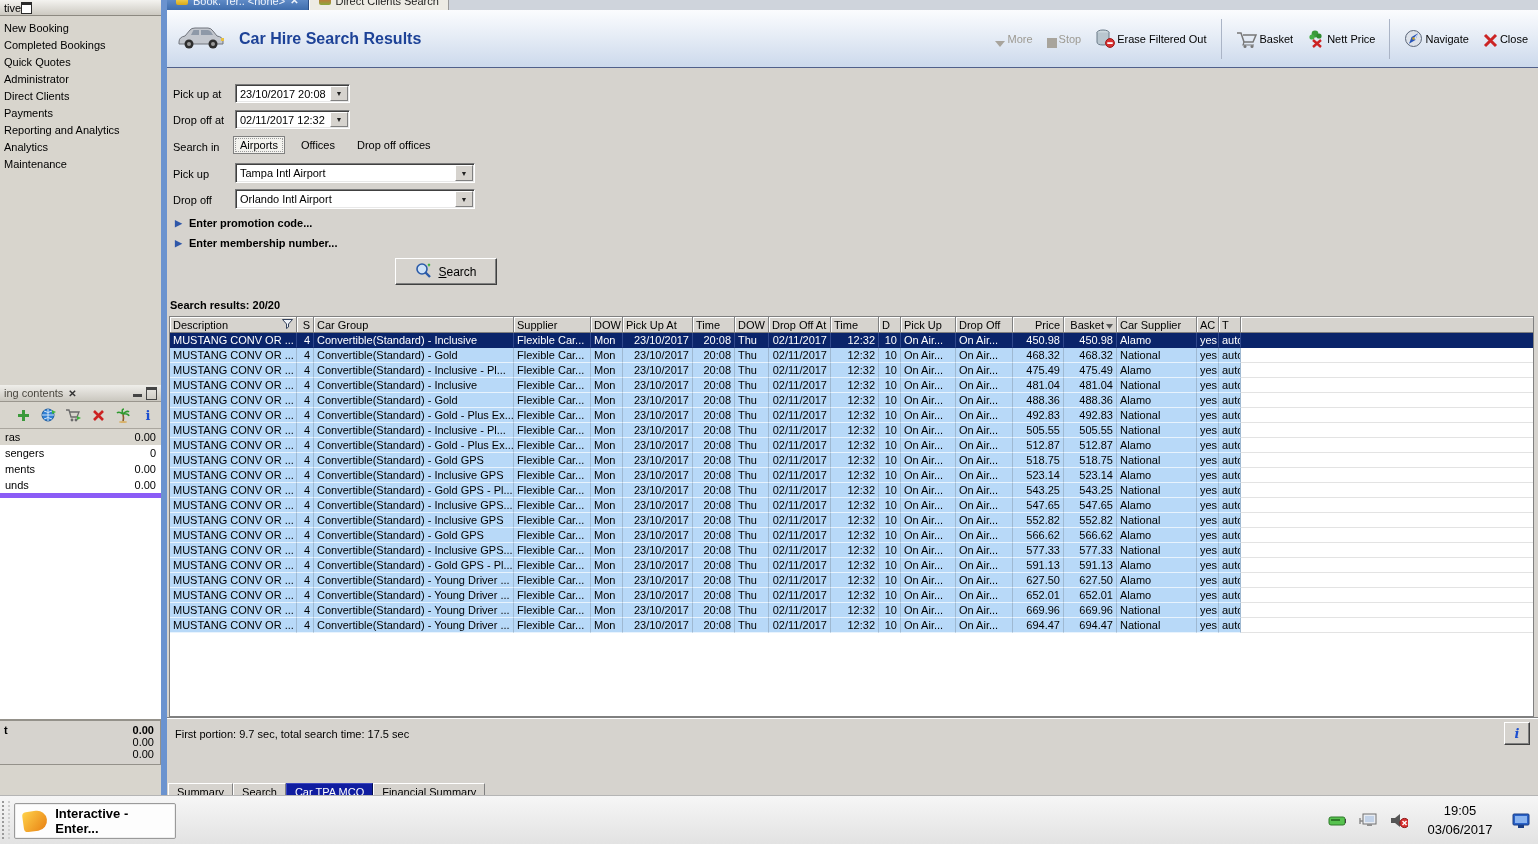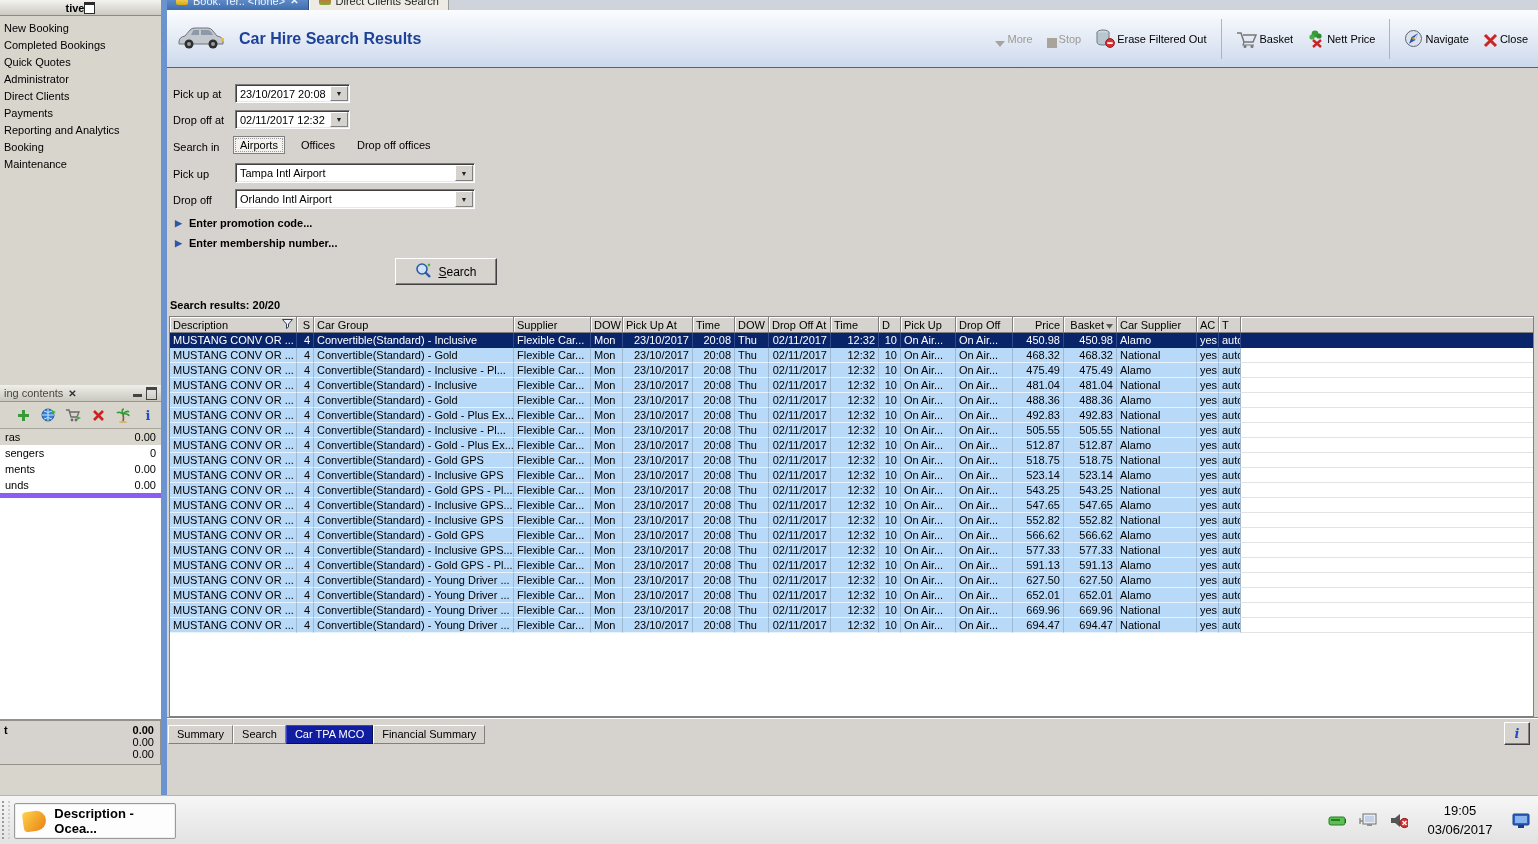--- a/index.html
+++ b/index.html
@@ -1,22 +1,22 @@
 <!DOCTYPE html>
 <html><head>
 <meta charset="utf-8">
 <style>
   html,body{margin:0;padding:0}
   body{width:1538px;height:844px;position:relative;overflow:hidden;
        font-family:"Liberation Sans",sans-serif;font-size:11px;color:#000;background:#d6d3ce}
 
   
   .sidebar{position:absolute;left:0;top:0;width:161px;height:795px;background:#d8d5cd;border-right:1px solid #94918a}
-  .sidebar-header{height:15px;display:flex;align-items:center;justify-content:center;
-      padding:0 4px;font-weight:bold;background:linear-gradient(#f4f3f0,#ccc9c1);border-bottom:1px solid #8c8981}
+  .sidebar-header{height:15px;display:flex;align-items:center;justify-content:flex-start;
+      padding:0 4px;font-weight:normal;background:linear-gradient(#f4f3f0,#ccc9c1);border-bottom:1px solid #8c8981}
   .restore-glyph{width:9px;height:8px;border:1px solid #2b2b2b;border-top:3px solid #2b2b2b;background:#fff}
   .menu{padding-top:4px}
   .menu-item{height:17px;line-height:17px;padding-left:4px;cursor:default;white-space:nowrap}
 
   
   .cp{position:absolute;left:0;top:385px;width:161px;height:364px;background:#d8d5cd}
   .cp-header{height:16px;display:flex;align-items:center;gap:5px;padding:0 4px;
       background:linear-gradient(#efeeea,#cac7bf);border-bottom:1px solid #9a968e;color:#4a473f}
   .cp-close{font-size:10px;font-weight:bold;color:#333}
   .cp-winbtns{margin-left:auto;display:flex;gap:4px;align-items:center}
@@ -92,21 +92,21 @@
   .c14{width:53px;text-align:right;justify-content:flex-end}.c15{width:80px}.c16{width:22px}.c17{width:22px}
   .hcell.c1,.hcell.c13,.hcell.c14{justify-content:flex-end}
   .funnel{margin-left:auto}
 
   .timing-strip{position:absolute;left:0;top:717px;right:0;height:32px;background:#d6d3ce;
       border-top:1px solid #808080;box-shadow:inset 0 1px 0 #fff;display:flex;align-items:center;padding:0 8px;box-sizing:border-box}
   .info-btn{margin-left:auto;width:24px;height:21px;background:#d6d3ce;border:1px solid;
       border-color:#fff #404040 #404040 #fff;box-shadow:inset -1px -1px 0 #808080;
       display:flex;align-items:center;justify-content:center;
       font-family:"DejaVu Serif",serif;font-weight:bold;font-style:italic;color:#1d4fd0;font-size:13px}
-  .bottom-tabs{position:absolute;left:1px;top:725px;right:0;height:19px;display:flex;align-items:flex-start}
+  .bottom-tabs{position:absolute;left:1px;top:783px;right:0;height:19px;display:flex;align-items:flex-start}
   .btab{height:17px;line-height:16px;padding:0 8px;background:#d6d3ce;border:1px solid;
       border-color:#fff #808080 #808080 #fff;white-space:nowrap}
   .btab.active{background:#101da0;color:#fff;border-color:#3c47c0 #05104e #05104e #3c47c0}
   .statusbar{position:absolute;left:0;top:768px;right:0;height:27px;background:#d6d3ce;
       border-top:1px solid #9a968e;box-shadow:inset 0 1px 0 #fff;display:flex;align-items:center}
   .status-center{margin:0 auto;display:flex;gap:22px}
   .status-time{position:absolute;right:6px;top:6px}
 
   
   .taskbar{position:absolute;left:0;top:795px;width:1538px;height:49px;
@@ -133,21 +133,21 @@
     <span class="restore-glyph"></span>
   </div>
   <div class="menu">
       <div class="menu-item">New Booking</div>
       <div class="menu-item">Completed Bookings</div>
       <div class="menu-item">Quick Quotes</div>
       <div class="menu-item">Administrator</div>
       <div class="menu-item">Direct Clients</div>
       <div class="menu-item">Payments</div>
       <div class="menu-item">Reporting and Analytics</div>
-      <div class="menu-item">Booking</div>
+      <div class="menu-item">Analytics</div>
       <div class="menu-item">Maintenance</div>
     </div>
 
   <div class="cp">
     <div class="cp-header">
       <span>ing contents</span>
       <span class="cp-close">✕</span>
       <span class="cp-winbtns">
         <span class="cp-min"></span>
         <span class="cp-max"></span>
@@ -878,21 +878,21 @@
       <div class="btab active">Car TPA MCO</div>
       <div class="btab">Financial Summary</div>
     </div>
 
 </div>
 
 <div class="taskbar">
   <div class="grip"></div>
   <div class="task-btn">
     <span class="app-ico"></span>
-    <span>Description - Ocea...</span>
+    <span>Interactive - Enter...</span>
   </div>
   <div class="tray">
     <span class="tray-ico pinwheel">
         <i></i>
         <i></i>
         <i></i>
         <i></i>
       </span>
     <span class="tray-ico">
       <svg width="20" height="14">

